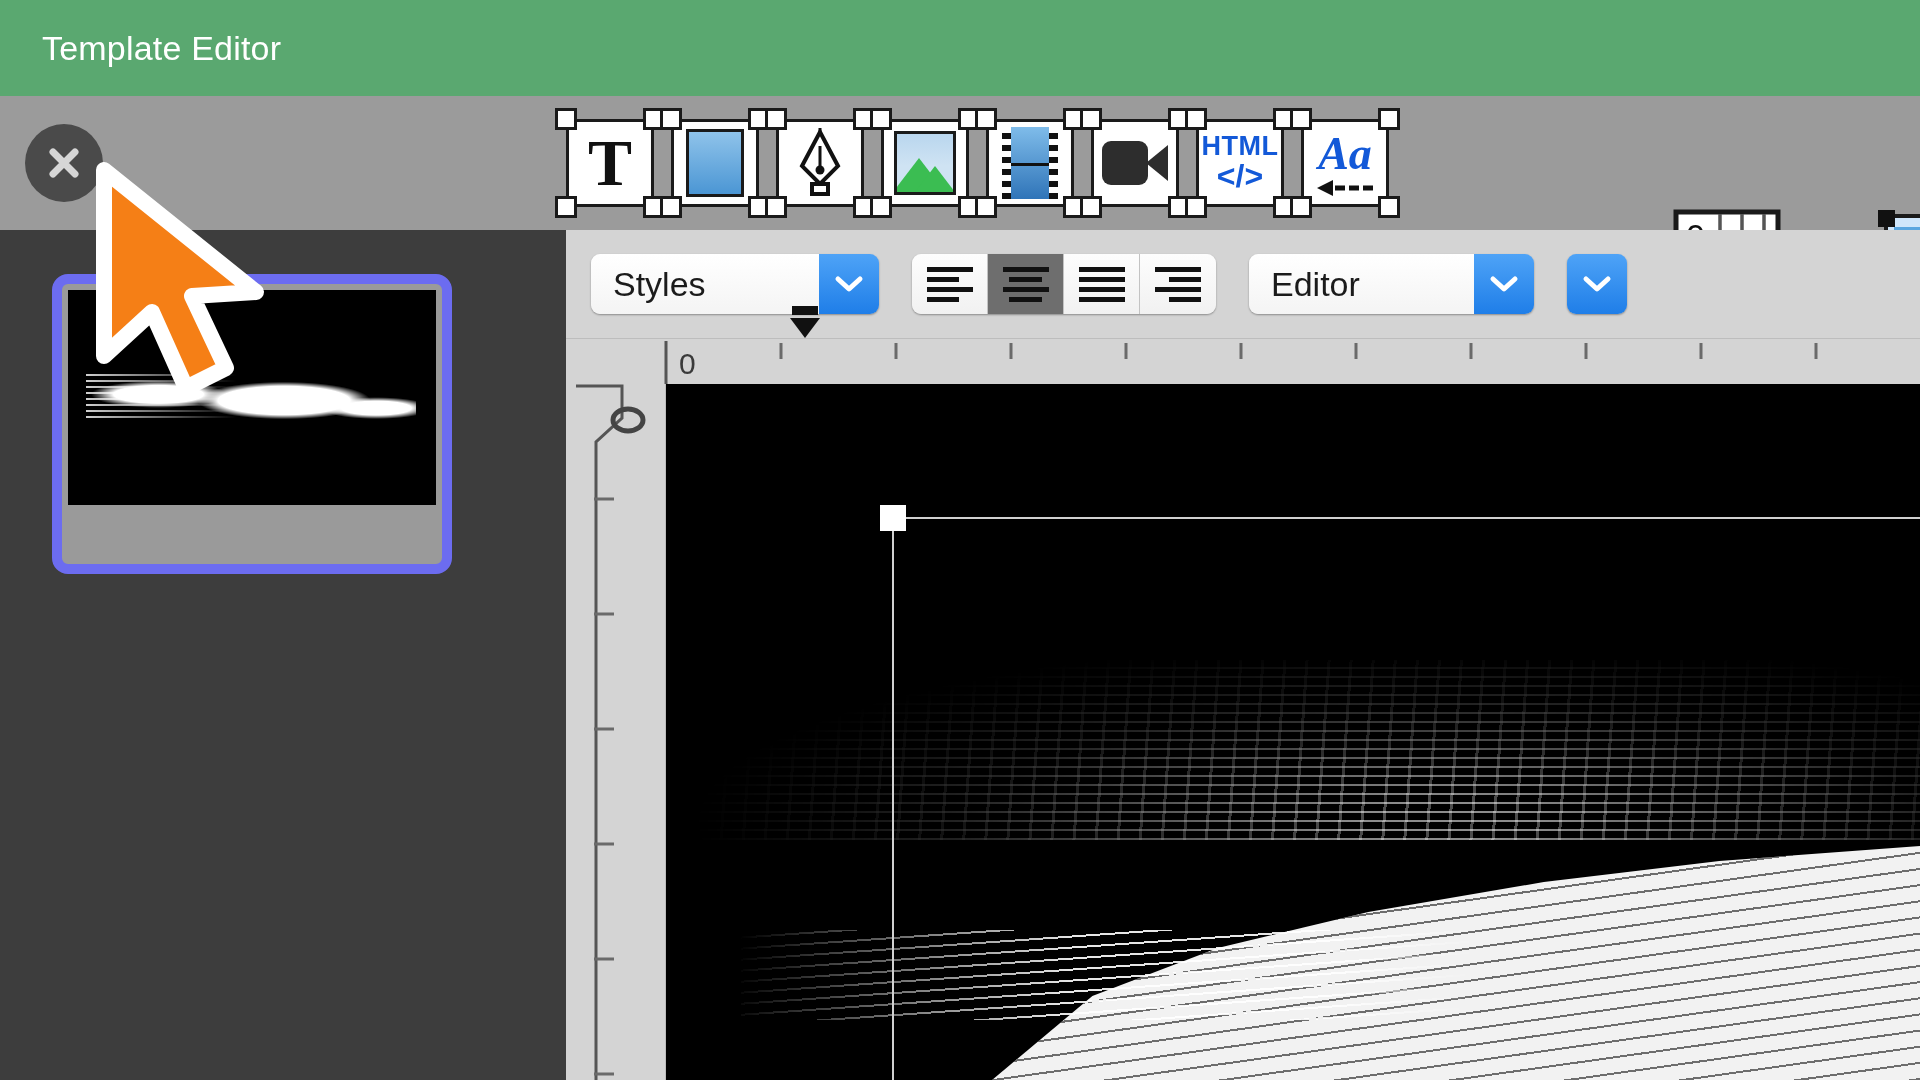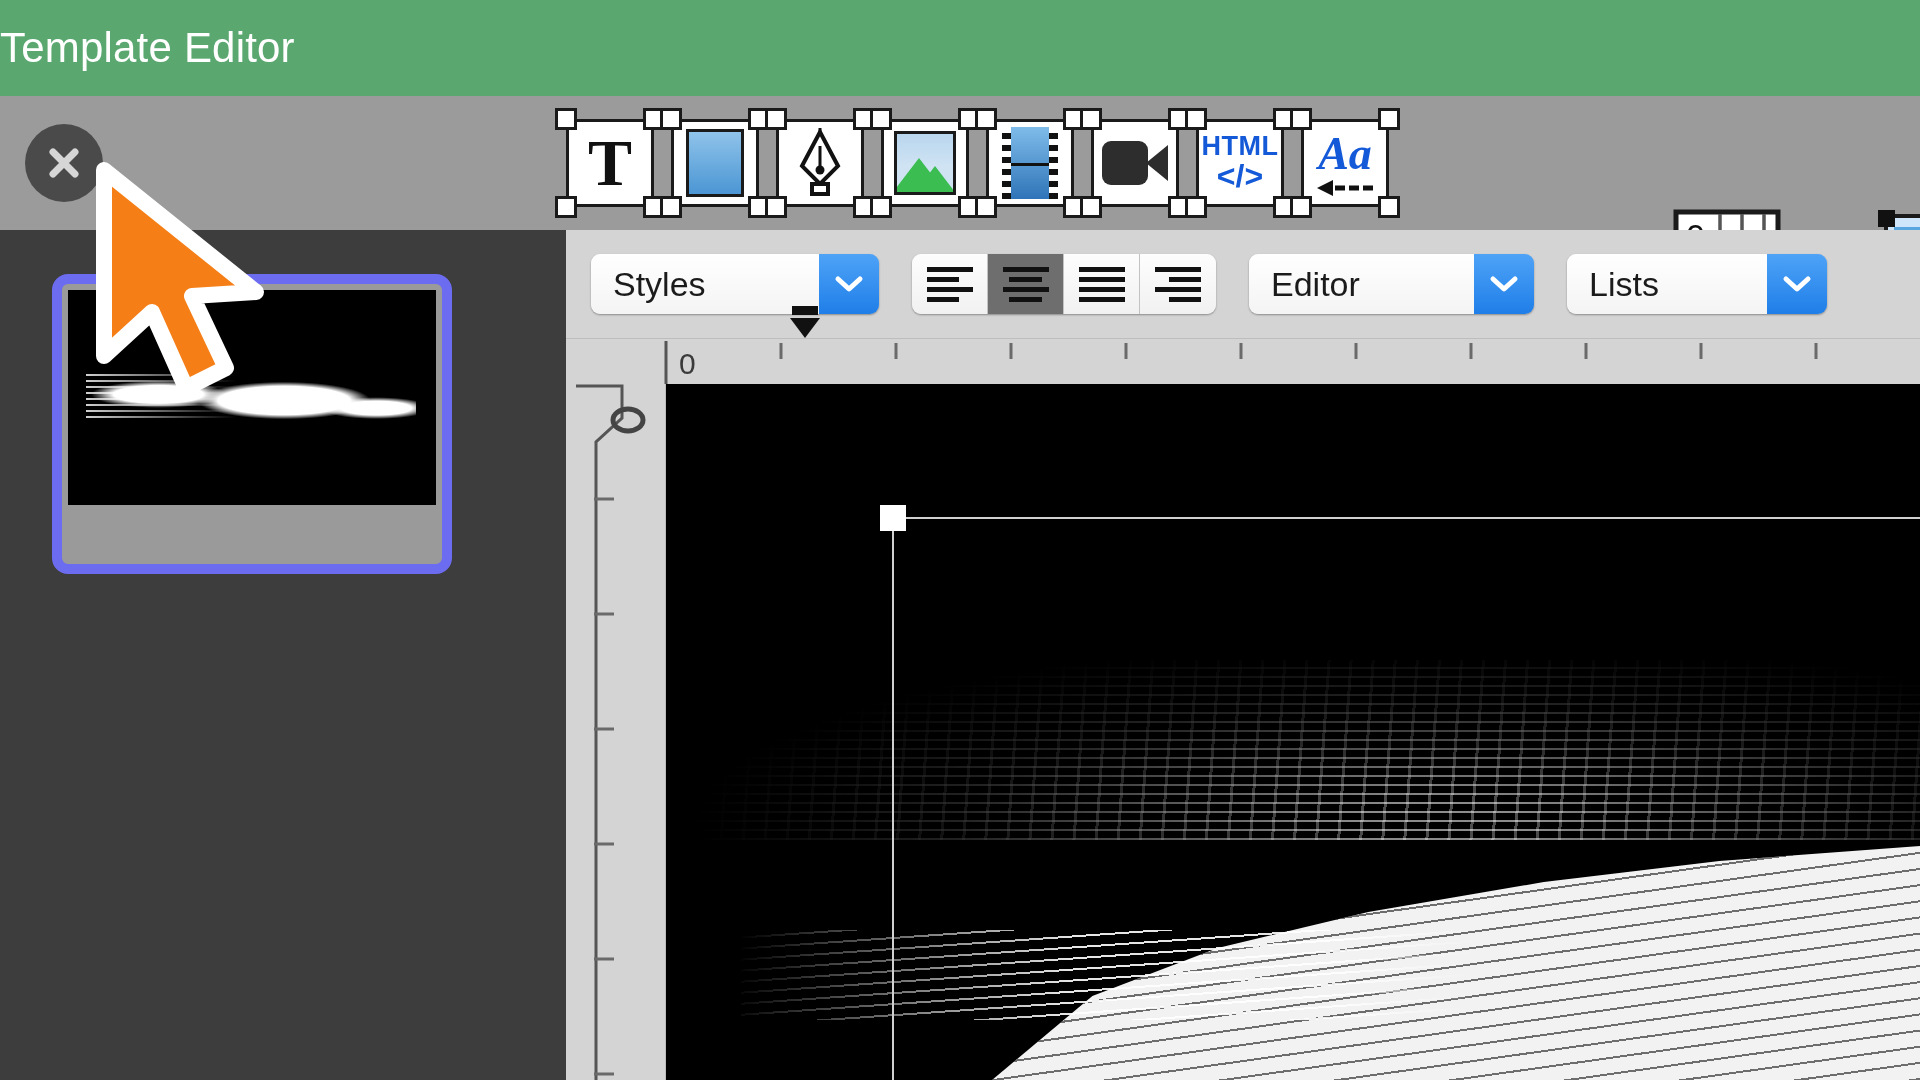--- a/index.html
+++ b/index.html
@@ -12,22 +12,22 @@
   }
   .app{ position:relative; width:1920px; height:1080px; }
 
   
   .titlebar{
     position:absolute; left:0; top:0; width:1920px; height:96px;
     background:#5aa870;
     display:flex; align-items:center;
   }
   .titlebar-text{
-    color:#ffffff; font-size:42px; letter-spacing:.2px;
-    font-weight:400;
+    color:#ffffff; font-size:34px; letter-spacing:.2px;
+    padding-left:42px; font-weight:400;
   }
 
   
   .toolbar{
     position:absolute; left:0; top:96px; width:1920px; height:134px;
     background:#9b9b9b;
   }
   .toolbar-left{
     position:absolute; left:0; top:0; width:566px; height:134px;
     background:#9b9b9b;
@@ -478,21 +478,20 @@
       <div class="popup spacing">
         <span class="lbl">Editor</span>
         <span class="chev">
           <svg width="30" height="20" viewBox="0 0 30 20">
               <path d="M4 5 L15 15 L26 5" stroke="#fff" stroke-width="5" fill="none" stroke-linecap="round" stroke-linejoin="round"></path>
             </svg>
         </span>
       </div>
 
       <div class="popup lists">
-        <span class="lbl">Lists</span>
         <span class="chev">
           <svg width="30" height="20" viewBox="0 0 30 20">
               <path d="M4 5 L15 15 L26 5" stroke="#fff" stroke-width="5" fill="none" stroke-linecap="round" stroke-linejoin="round"></path>
             </svg>
         </span>
       </div>
 
       <svg class="indent-marker" width="46" height="34" viewBox="0 0 46 34">
         <rect x="10" y="0" width="26" height="9" fill="#111"></rect>
         <path d="M8 12 L38 12 L23 32 Z" fill="#111"></path>

